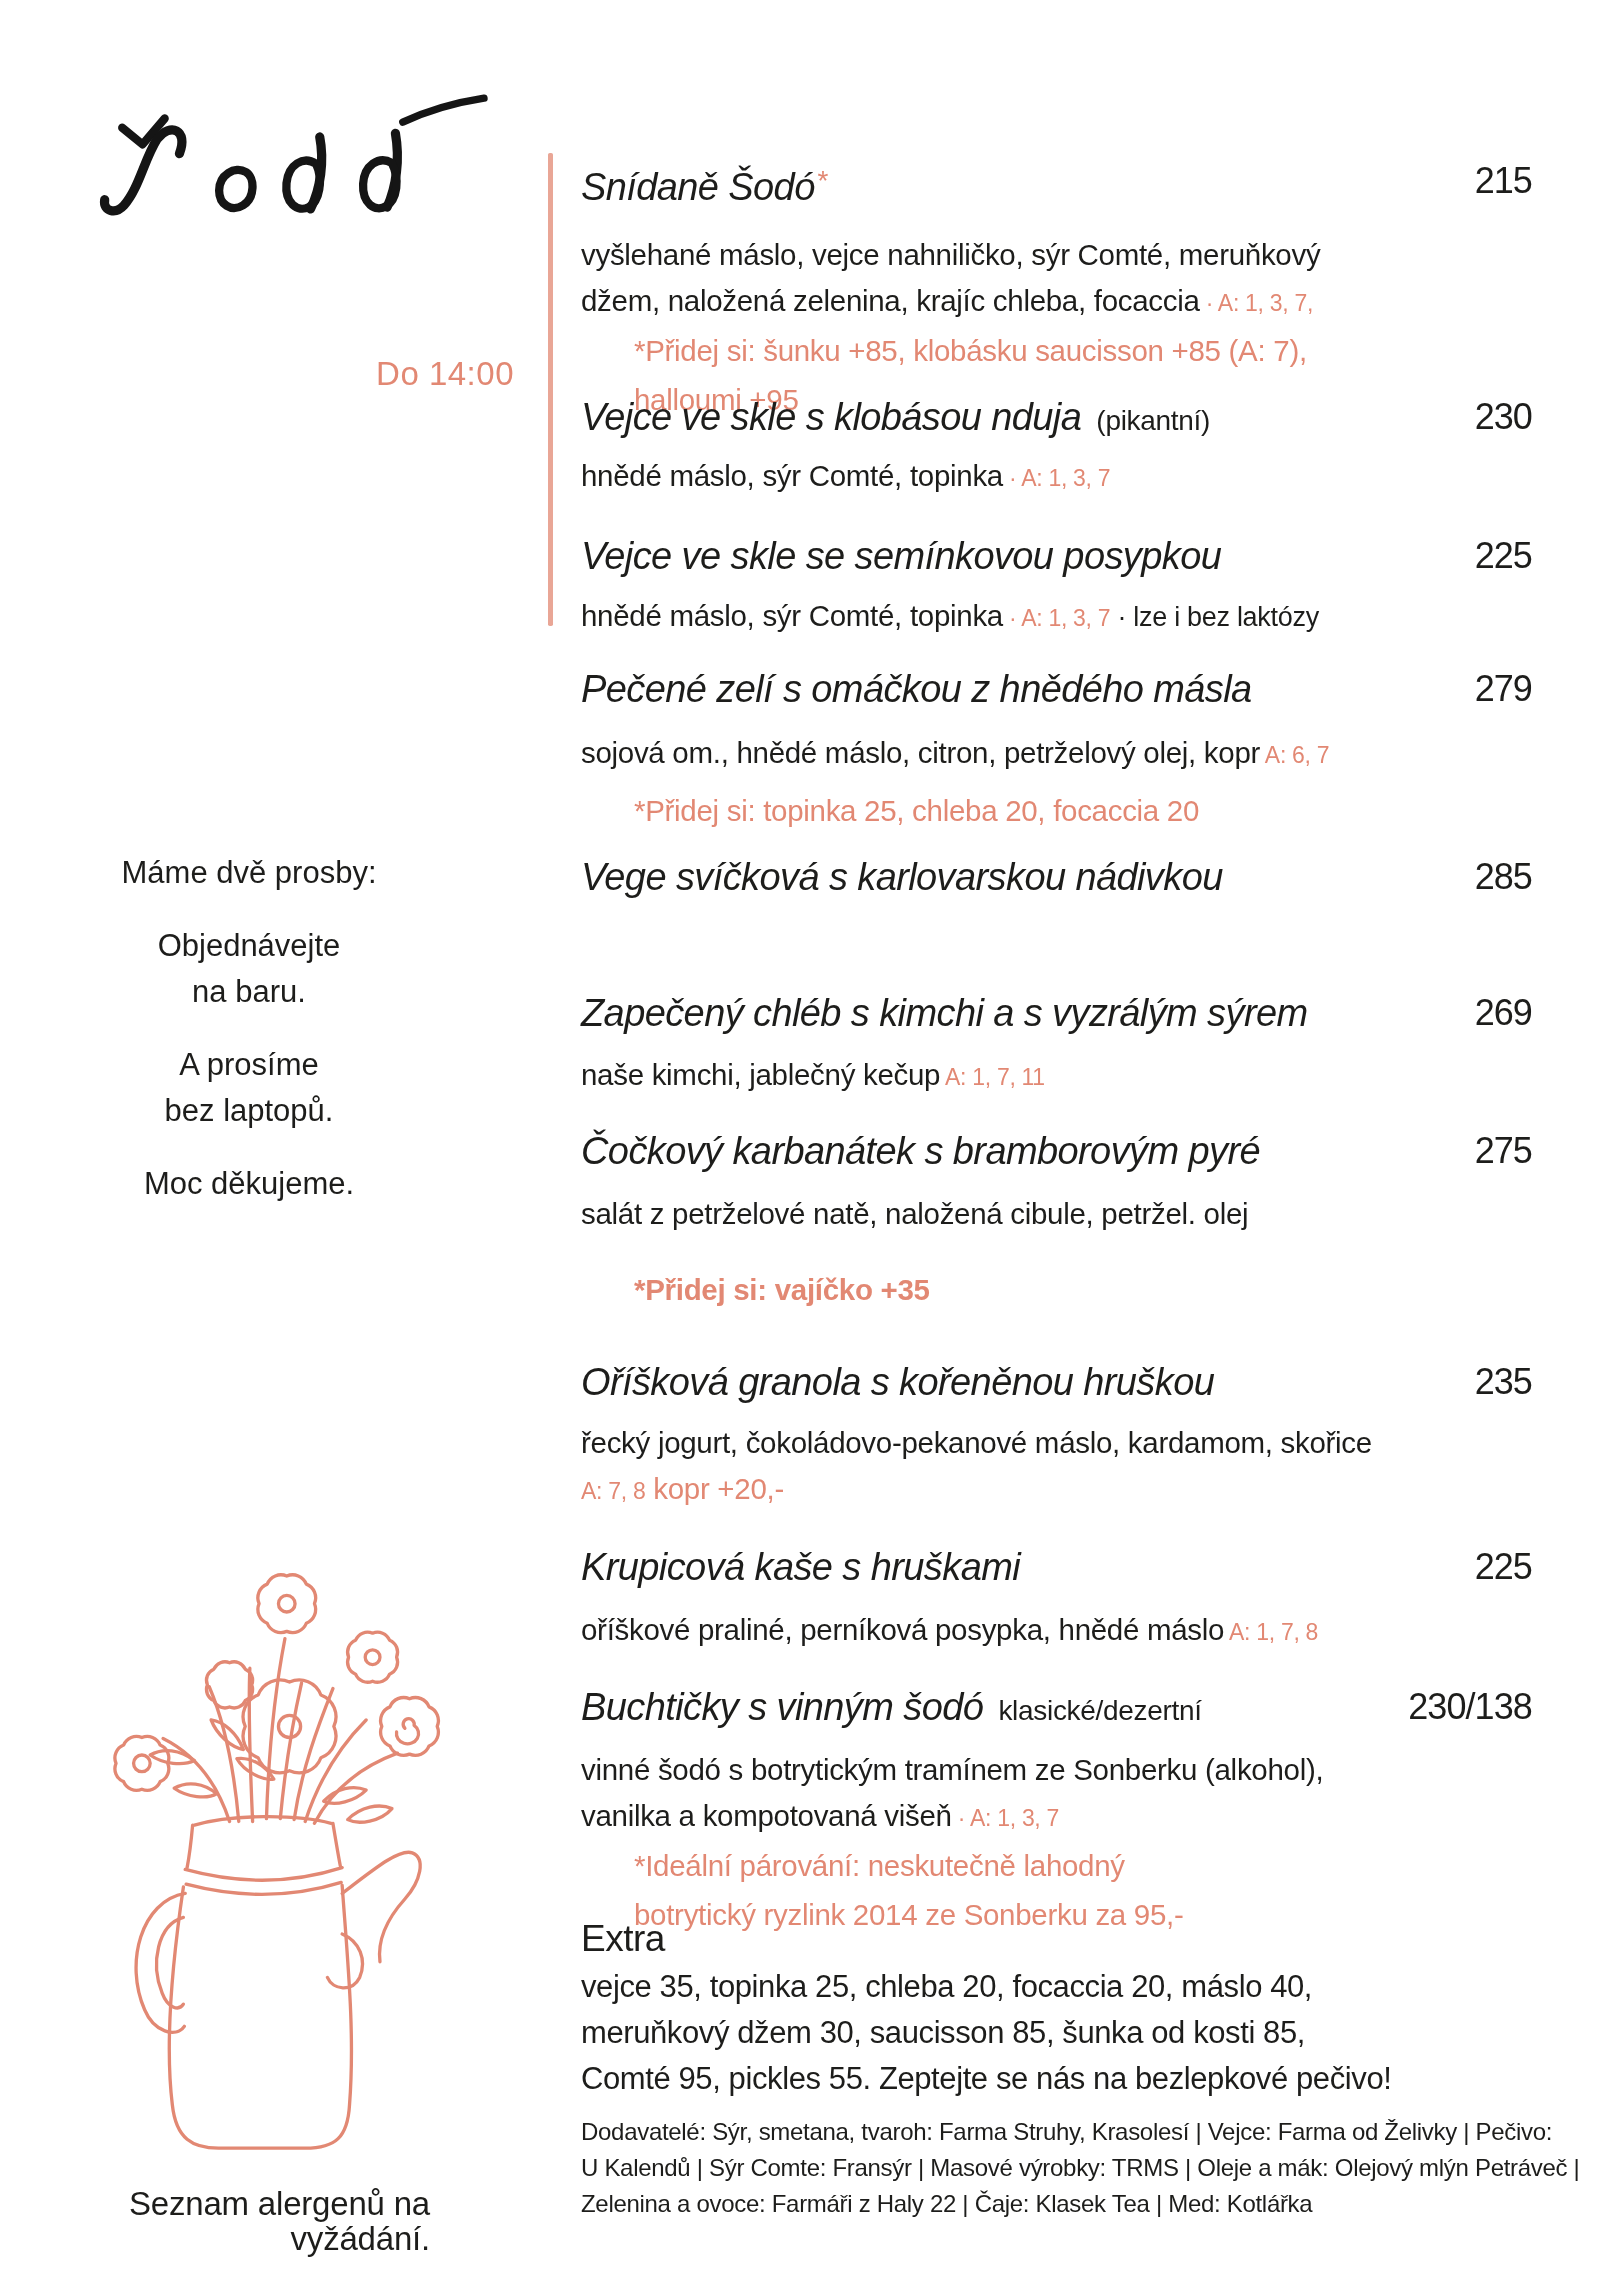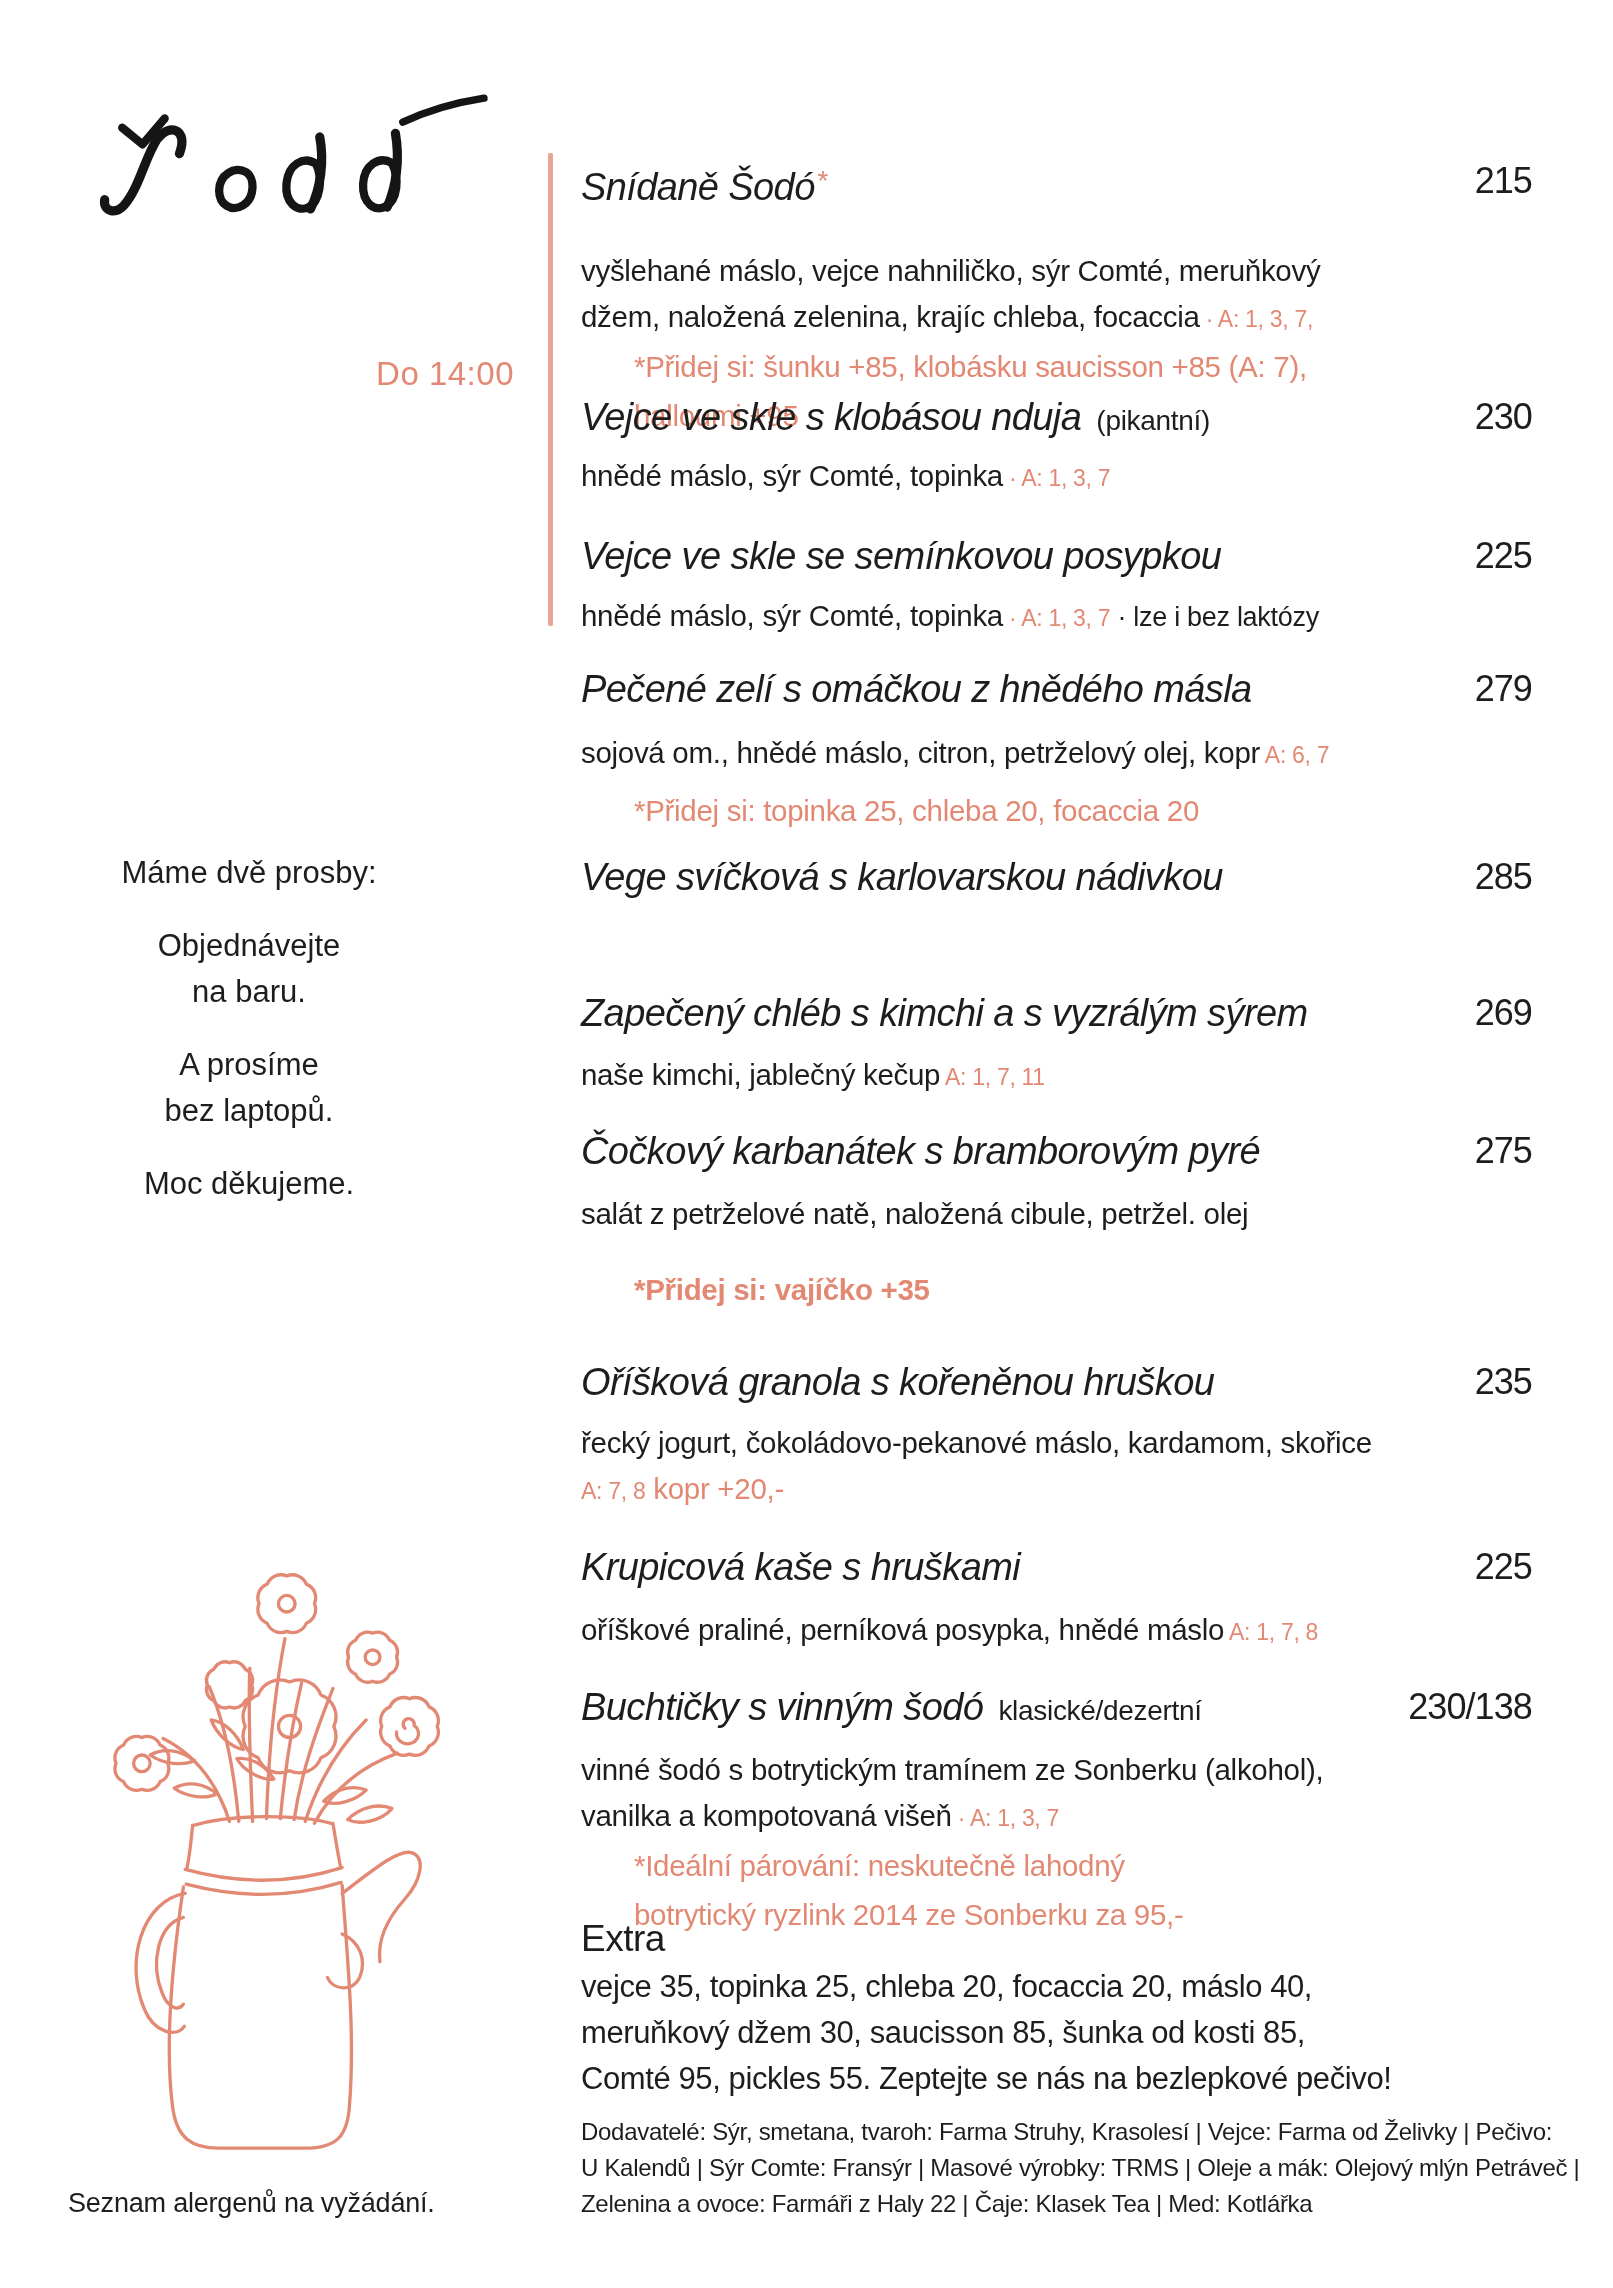--- a/index.html
+++ b/index.html
@@ -23,22 +23,22 @@
     font-size:33px;line-height:41px;color:var(--accent);letter-spacing:0.5px;
   }
   .requests{
     position:absolute;left:81px;top:850px;width:336px;text-align:center;
     font-size:31px;line-height:46px;
   }
   .request-line{margin:0;white-space:pre-line;}
   .request-line + .request-line{margin-top:27px;}
   .flowers-svg{position:absolute;left:54px;top:1528px;width:388px;height:646px;}
   .allergen-note{
-    position:absolute;left:68px;top:2186px;width:369px;text-align:left;
-    font-size:27px;line-height:35px;letter-spacing:-0.2px;
+    position:absolute;left:61px;top:2186px;width:369px;text-align:right;
+    font-size:33px;line-height:35px;letter-spacing:-0.2px;
   }
   
   .group-line{
     position:absolute;left:548px;top:153px;width:4.6px;height:473px;
     background:var(--accent);opacity:.75;border-radius:1.8px;
   }
   
   .menu-item{position:absolute;left:581px;width:951px;}
   .item-head{position:relative;line-height:46px;white-space:nowrap;}
   .item-name{font-size:38px;letter-spacing:-0.6px;font-style:italic;}
@@ -136,21 +136,21 @@
 
   <div class="allergen-note">Seznam alergenů na vyžádání.</div>
 
   <div id="menu-items">
       <div class="menu-item" style="top: 158px;">
     <div class="item-head">
       <span class="item-name">Snídaně Šodó</span><span class="item-mark">*</span>
       
       <span class="item-price">215</span>
     </div>
-    <div class="item-desc" style="margin-top: 30px;">
+    <div class="item-desc" style="margin-top: 14px;">
           <div class="desc-line"><span class="seg-ink">vyšlehané máslo, vejce nahniličko, sýr Comté, meruňkový</span></div>
           <div class="desc-line"><span class="seg-ink">džem, naložená zelenina, krajíc chleba, focaccia</span><span class="seg-accent"> · A: 1, 3, 7,</span></div>
         </div>
     <div class="item-notes" style="margin-top: 0px;">
           <div class="note-line">*Přidej si: šunku +85, klobásku saucisson +85 (A: 7),</div>
           <div class="note-line">halloumi +95</div>
         </div>
   </div>
       <div class="menu-item" style="top: 394px;">
     <div class="item-head">

